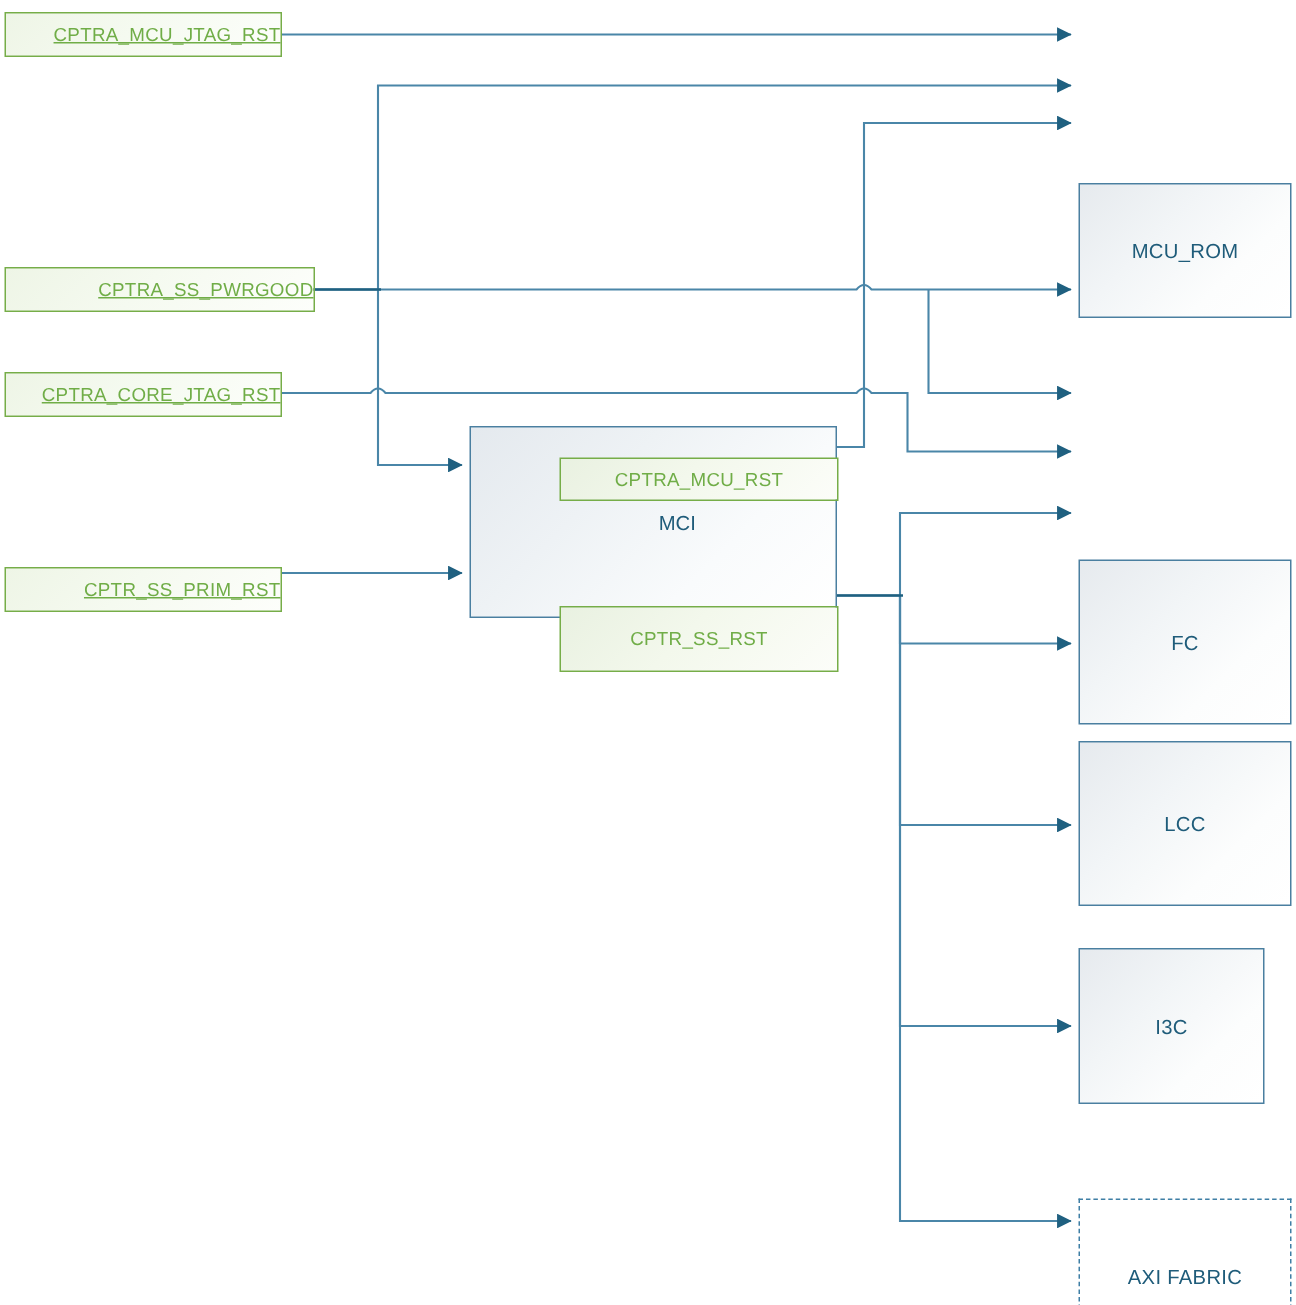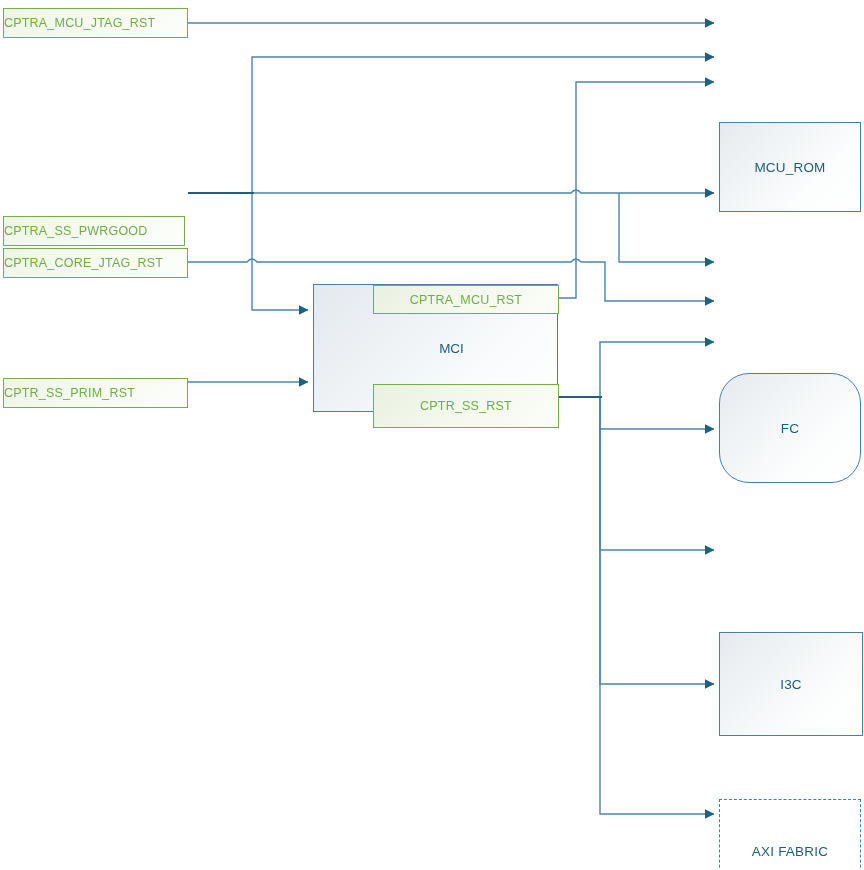--- a/index.html
+++ b/index.html
@@ -8,32 +8,32 @@
   svg#wires{position:absolute;left:0;top:0;width:864px;height:870px;}
 
   .blk{position:absolute;box-sizing:border-box;border:1px solid #4a7fa0;
        background:linear-gradient(135deg,#e6eaee 0%,#f2f5f7 38%,#fcfdfd 70%,#ffffff 100%);
        display:flex;align-items:center;justify-content:center;
        color:#1f5c7a;font-size:13.5px;letter-spacing:.2px;}
   .blk.dashed{border:1px dashed #3f7fa5;background:#ffffff;}
 
   .sig{position:absolute;box-sizing:border-box;border:1px solid #76ad48;
        background:linear-gradient(135deg,#eef5e6 0%,#f5faf0 45%,#fdfefb 100%);
-       display:flex;align-items:center;justify-content:flex-start;
-       color:#70ad47;font-size:12.5px;letter-spacing:.2px;}
+       display:flex;align-items:center;justify-content:flex-end;
+       color:#70ad47;font-size:12.5px;letter-spacing:.2px;text-decoration:underline;}
 
   .mci{position:absolute;box-sizing:border-box;border:1px solid #4a7fa0;
        background:linear-gradient(135deg,#e4e9ee 0%,#eef2f5 35%,#f9fbfc 68%,#ffffff 100%);}
   .mci-label{position:absolute;left:0;right:0;top:0;bottom:0;
        display:flex;align-items:center;justify-content:center;
        color:#1f5c7a;font-size:13.5px;margin-left:32px;}
   .inner-sig{position:absolute;box-sizing:border-box;border:1px solid #76ad48;
        background:linear-gradient(135deg,#e9f1e1 0%,#f3f8ec 45%,#fcfdf9 100%);
        display:flex;align-items:center;justify-content:center;
-       color:#70ad47;font-size:12.5px;letter-spacing:.2px;}
+       color:#70ad47;font-size:12.5px;letter-spacing:.2px;margin-top:20px;}
 </style>
 </head>
 <body>
 
 <div id="stage">
 
   <svg id="wires" viewBox="0 0 864 870" xmlns="http://www.w3.org/2000/svg">
     <defs>
       <marker id="arw" viewBox="0 0 10 10" refX="9.5" refY="5" markerWidth="7" markerHeight="7" orient="auto-start-reverse">
         <path d="M 0 0 L 10 5 L 0 10 z" fill="#1f6080"></path>
@@ -71,21 +71,21 @@
     <g fill="none" stroke="#1f6080" stroke-width="1.8">
       <path d="M 188 193 L 254 193"></path>
       <path d="M 558 397 L 602 397"></path>
     </g>
   </svg>
 
   <div class="sig" style="left:3px;top:8px;width:185px;height:30px;">
     <span>CPTRA_MCU_JTAG_RST</span>
   </div>
 
-  <div class="sig" style="left:3px;top:178px;width:182px;height:30px;margin-top:38px;">
+  <div class="sig" style="left:3px;top:178px;width:207px;height:30px;">
     <span>CPTRA_SS_PWRGOOD</span>
   </div>
 
   <div class="sig" style="left:3px;top:248px;width:185px;height:30px;">
     <span>CPTRA_CORE_JTAG_RST</span>
   </div>
 
   <div class="sig" style="left:3px;top:378px;width:185px;height:30px;">
     <span>CPTR_SS_PRIM_RST</span>
   </div>
@@ -101,26 +101,29 @@
       <span>CPTR_SS_RST</span>
     </div>
   </div>
 
 
   <div class="blk" style="left:719px;top:122px;width:142px;height:90px;">
     <span>MCU_ROM</span>
   </div>
 
 
-  <div class="blk" style="left:719px;top:373px;width:142px;height:110px;border-radius:30px;">
+  <div class="blk" style="left:719px;top:373px;width:142px;height:110px;">
     <span>FC</span>
   </div>
 
+  <div class="blk" style="left:719px;top:494px;width:142px;height:110px;">
+    <span>LCC</span>
+  </div>
 
-  <div class="blk" style="left:719px;top:632px;width:144px;height:104px;">
+  <div class="blk" style="left:719px;top:632px;width:124px;height:104px;">
     <span>I3C</span>
   </div>
 
   <div class="blk dashed" style="left:719px;top:762px;width:142px;height:104px;margin-top:37px;">
     <span>AXI FABRIC</span>
   </div>
 
 </div>
 
 </body></html>

